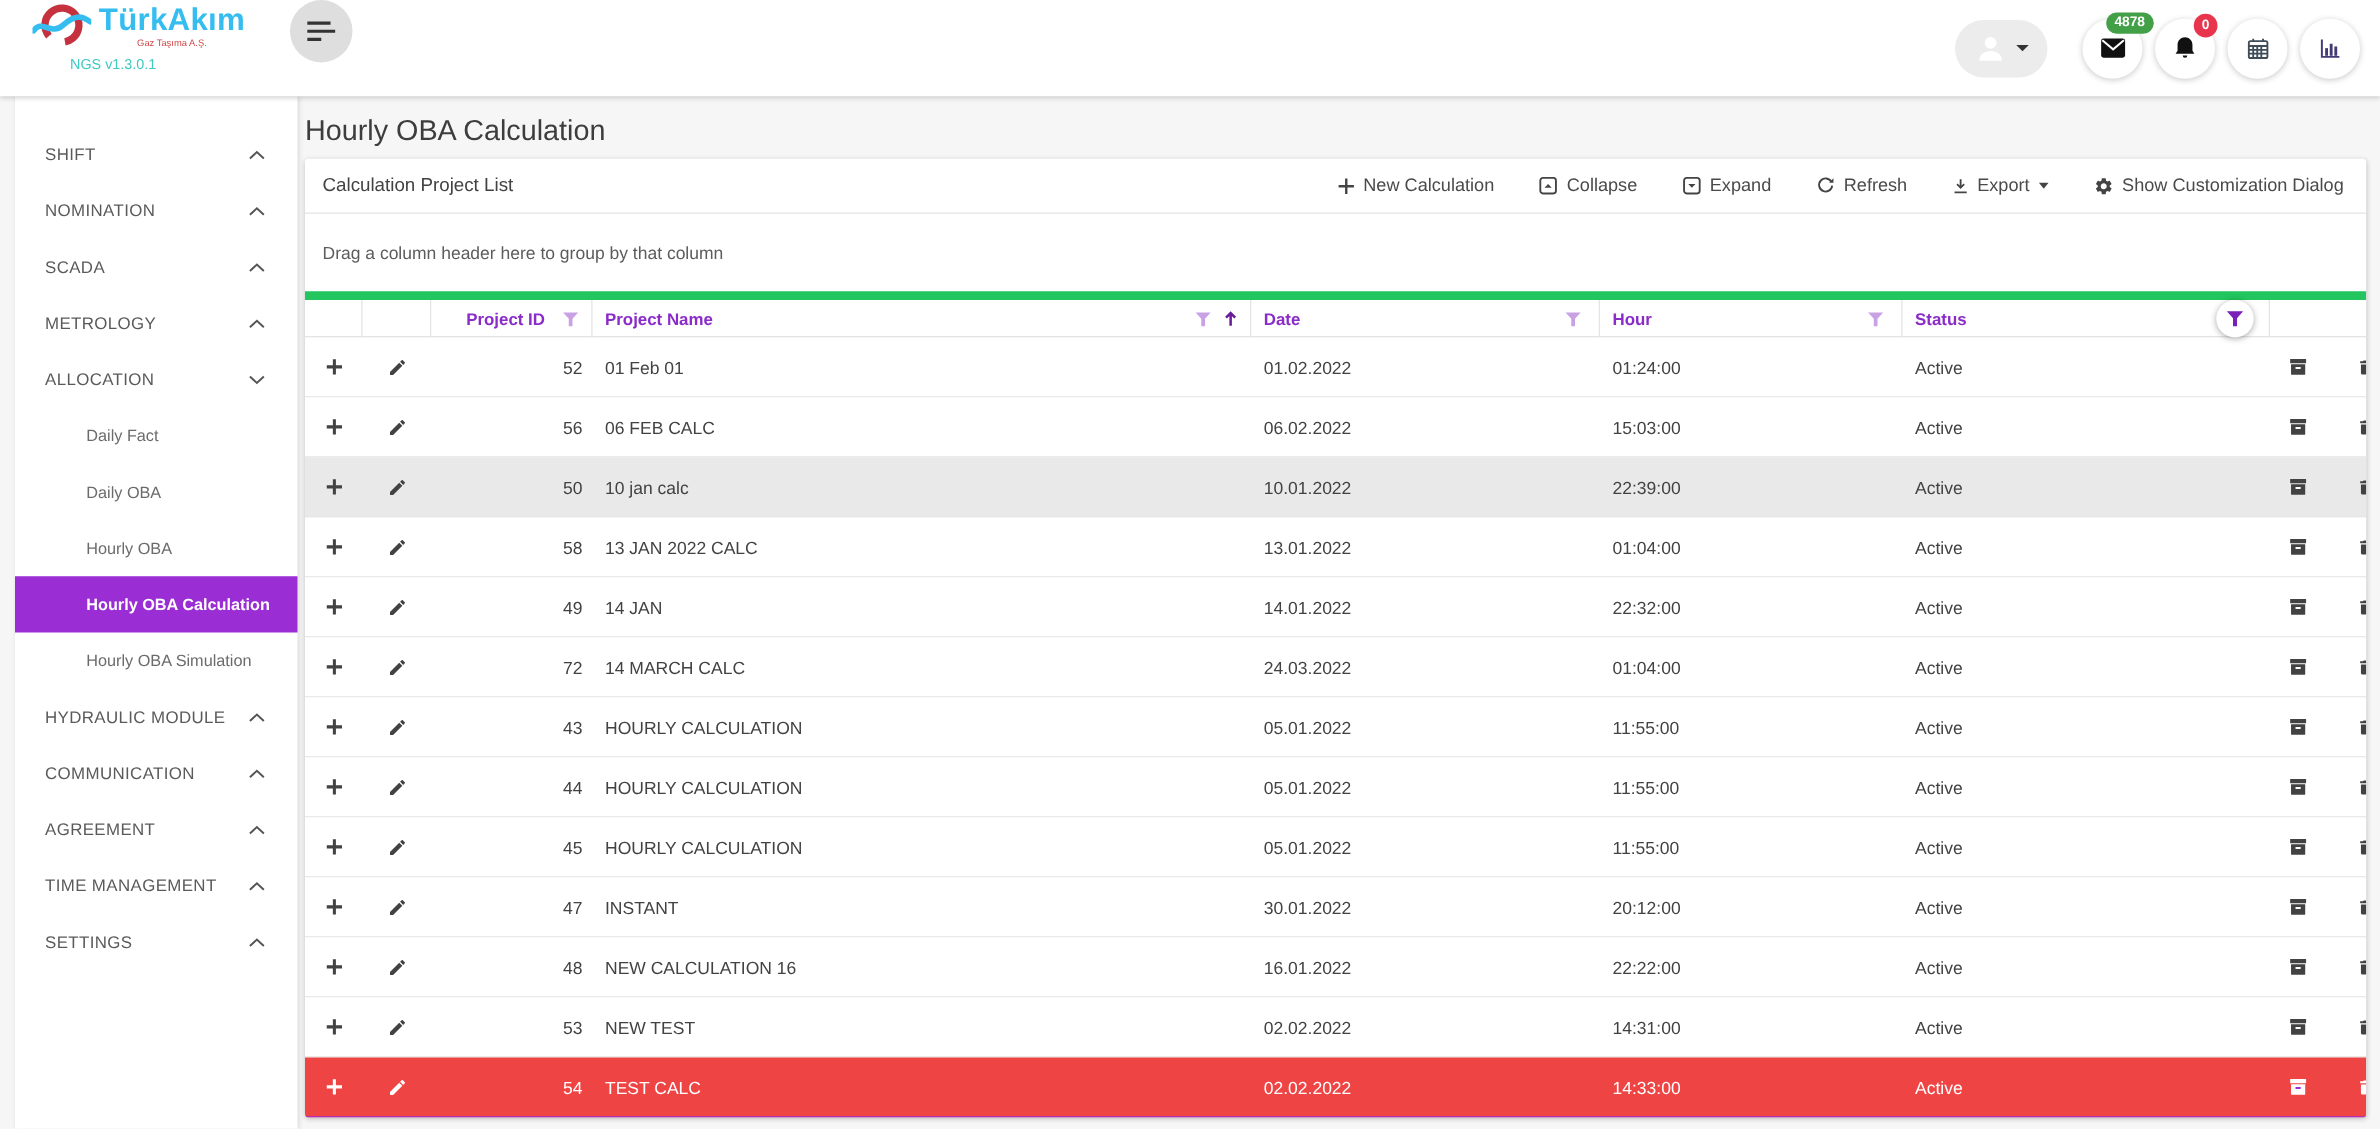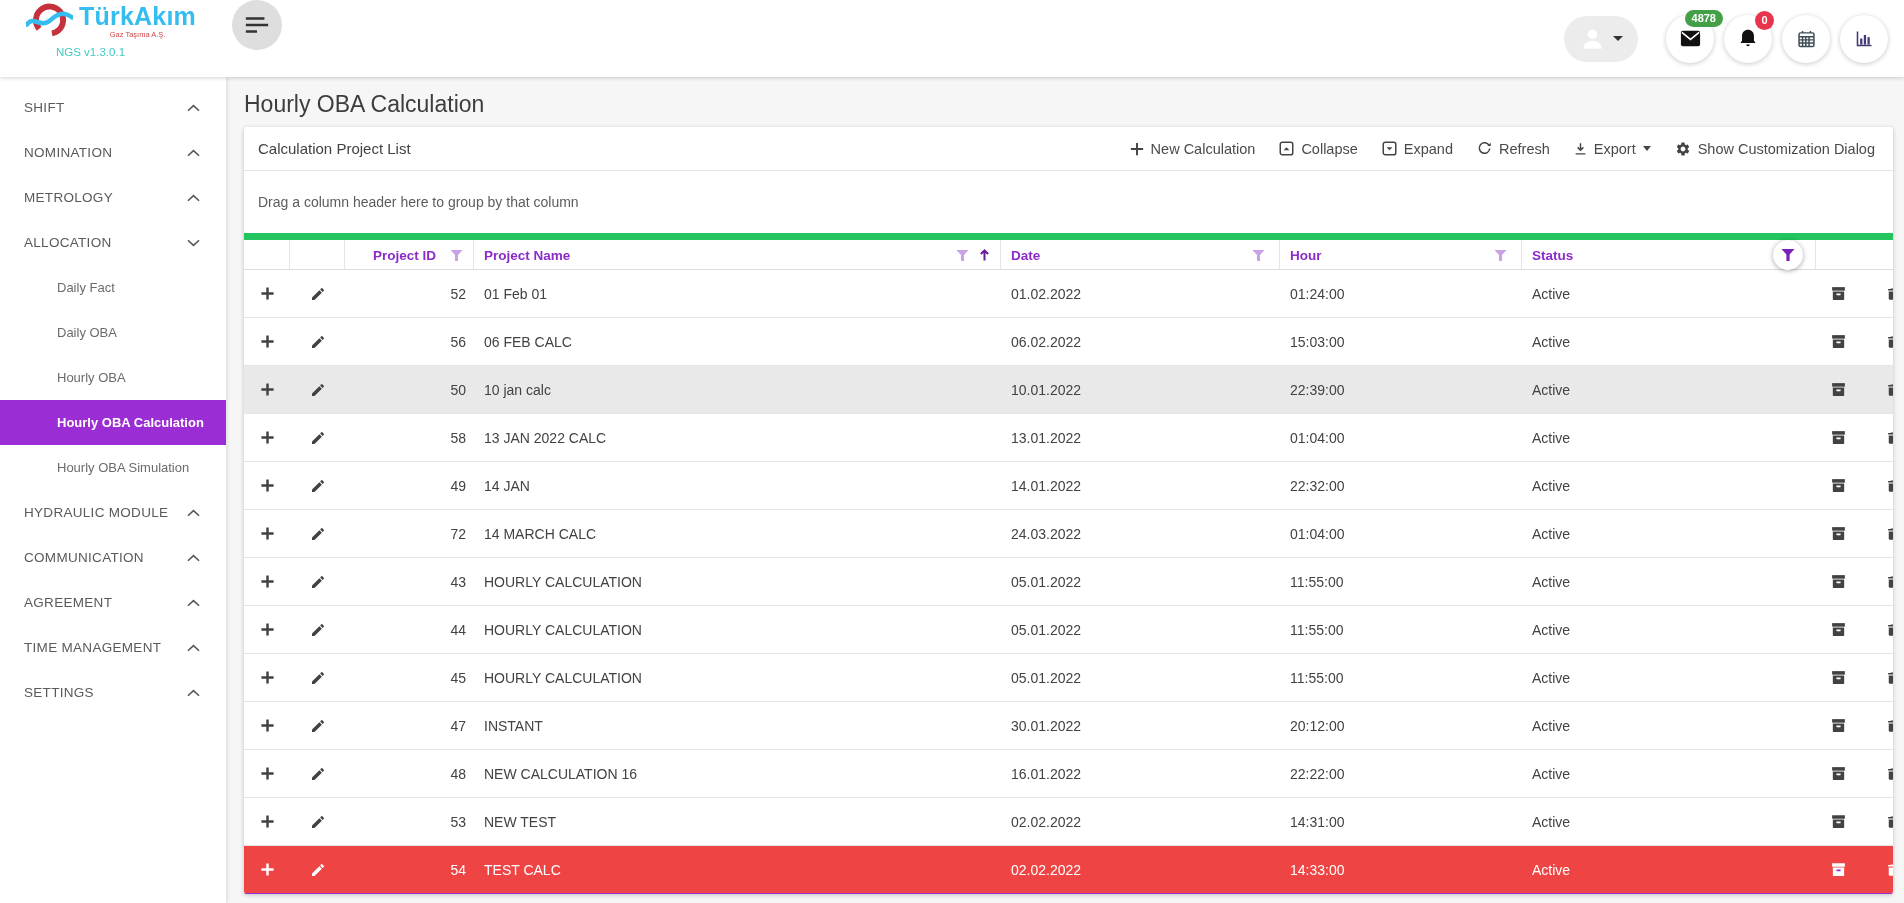--- a/index.html
+++ b/index.html
@@ -24,40 +24,40 @@
   .caret { width:0; height:0; border-left:5px solid transparent; border-right:5px solid transparent;
     border-top:5px solid #333; }
   .circle-btn { position:relative; width:48px; height:48px; border-radius:50%; background:#fff;
     box-shadow:0 1px 5px rgba(0,0,0,.22); display:flex; align-items:center; justify-content:center; cursor:pointer; }
   .badge-green { position:absolute; top:-5px; right:-9px; background:#43a047; color:#fff; font-size:11px;
     font-weight:700; border-radius:9px; padding:2px 7px; line-height:1.2; }
   .badge-red { position:absolute; top:-4px; right:-2px; background:#e8354d; color:#fff; font-size:11px;
     font-weight:700; width:19px; height:19px; border-radius:50%; display:flex; align-items:center; justify-content:center; }
 
   
-  .sidebar { position:absolute; top:77px; left:0; width:226px; height:826px; background:#fff;
-    box-shadow:1px 0 4px rgba(0,0,0,.12); z-index:10; padding-top:8px; }
+  .sidebar { position:absolute; top:77px; left:12px; width:226px; height:826px; background:#fff;
+    box-shadow:1px 0 4px rgba(0,0,0,.12); z-index:10; padding-top:24px; }
   .nav-item { height:45px; display:flex; align-items:center; cursor:pointer; }
   .nav-item.cat { padding:0 26px 0 24px; justify-content:space-between; }
   .nav-item.cat .nav-label { font-size:13.5px; color:#5a5a5a; letter-spacing:.3px; }
   .nav-item.child { padding-left:57px; }
   .nav-item.child .nav-label { font-size:13px; color:#6b6b6b; }
   .nav-item.sel { background:#9a2dd3; }
   .nav-item.sel .nav-label { color:#fff; font-weight:700; }
 
   
   .main { position:absolute; top:77px; left:226px; width:1678px; height:826px; padding:14px 11px 0 18px; }
   .page-title { font-size:23px; font-weight:500; color:#3d3d3d; line-height:26px; margin-bottom:10px; }
   .card { background:#fff; width:1649px; height:767px; border-radius:3px;
     box-shadow:0 1px 4px rgba(0,0,0,.22); overflow:hidden; }
 
   .card-header { height:44px; border-bottom:1px solid #e3e3e3; display:flex; align-items:center;
     justify-content:space-between; padding:0 18px 0 14px; }
   .panel-title { font-size:15px; color:#424242; }
-  .toolbar { display:flex; align-items:center; gap:24px; }
+  .toolbar { display:flex; align-items:center; gap:36px; }
   .tbtn { display:flex; align-items:center; gap:7px; background:none; border:none; font-family:inherit;
     font-size:14.5px; color:#4a4a4a; cursor:pointer; }
   .tbtn svg, .tbtn .gear { flex:0 0 auto; }
 
   .group-row { height:62px; display:flex; align-items:center; padding-left:14px;
     font-size:14px; color:#5c5c5c; }
 
   .grid { display:grid; grid-template-columns:46px 55px 129px 527px 279px 242px 294px 77px; }
   .colheader { height:37px; border-top:7px solid #22c55e; border-bottom:1px solid #dcdcdc; }
   .hc { display:flex; align-items:center; border-right:1px solid #e4e4e4; padding:0 10px;
@@ -162,20 +162,27 @@
     </div>
 
     <div class="nav-item cat">
       <span class="nav-label">NOMINATION</span>
       <svg width="13" height="8" viewBox="0 0 14 8">
         <path d="M1 7l6-5.5L13 7" stroke="#555" stroke-width="1.7" fill="none"></path>
       </svg>
 
     </div>
 
+    <div class="nav-item cat">
+      <span class="nav-label">SCADA</span>
+      <svg width="13" height="8" viewBox="0 0 14 8">
+        <path d="M1 7l6-5.5L13 7" stroke="#555" stroke-width="1.7" fill="none"></path>
+      </svg>
+
+    </div>
 
     <div class="nav-item cat">
       <span class="nav-label">METROLOGY</span>
       <svg width="13" height="8" viewBox="0 0 14 8">
         <path d="M1 7l6-5.5L13 7" stroke="#555" stroke-width="1.7" fill="none"></path>
       </svg>
 
     </div>
 
     <div class="nav-item cat">

